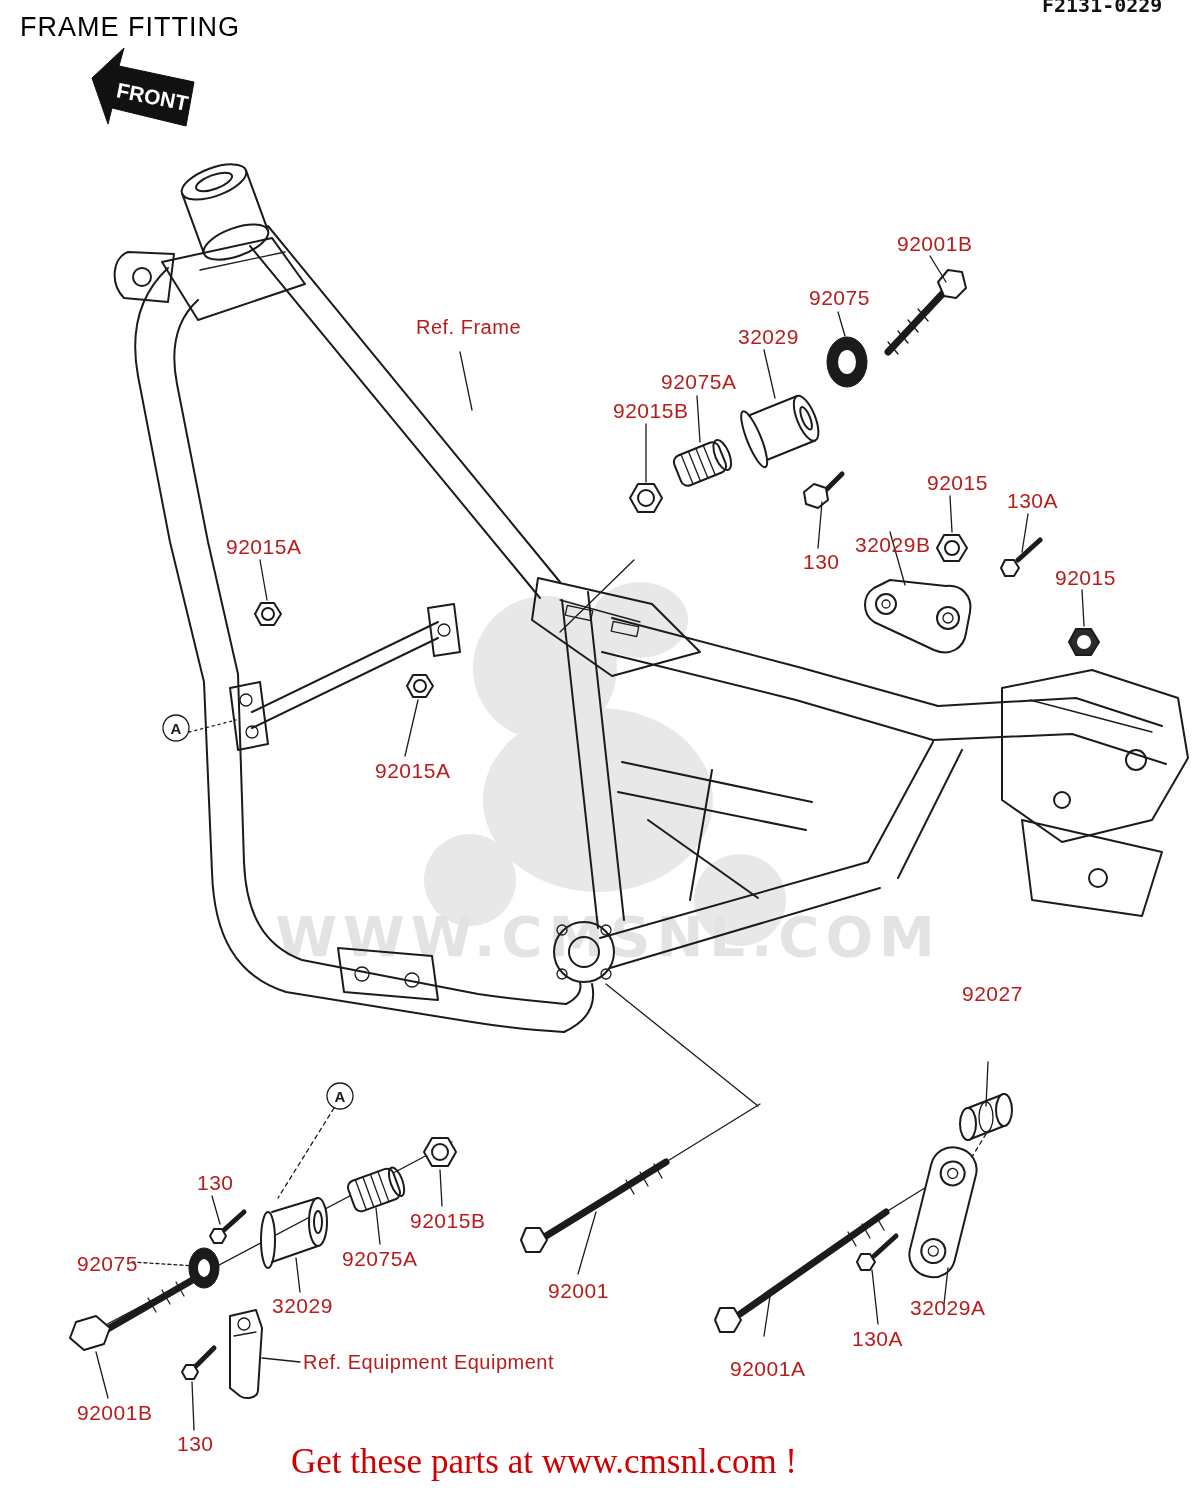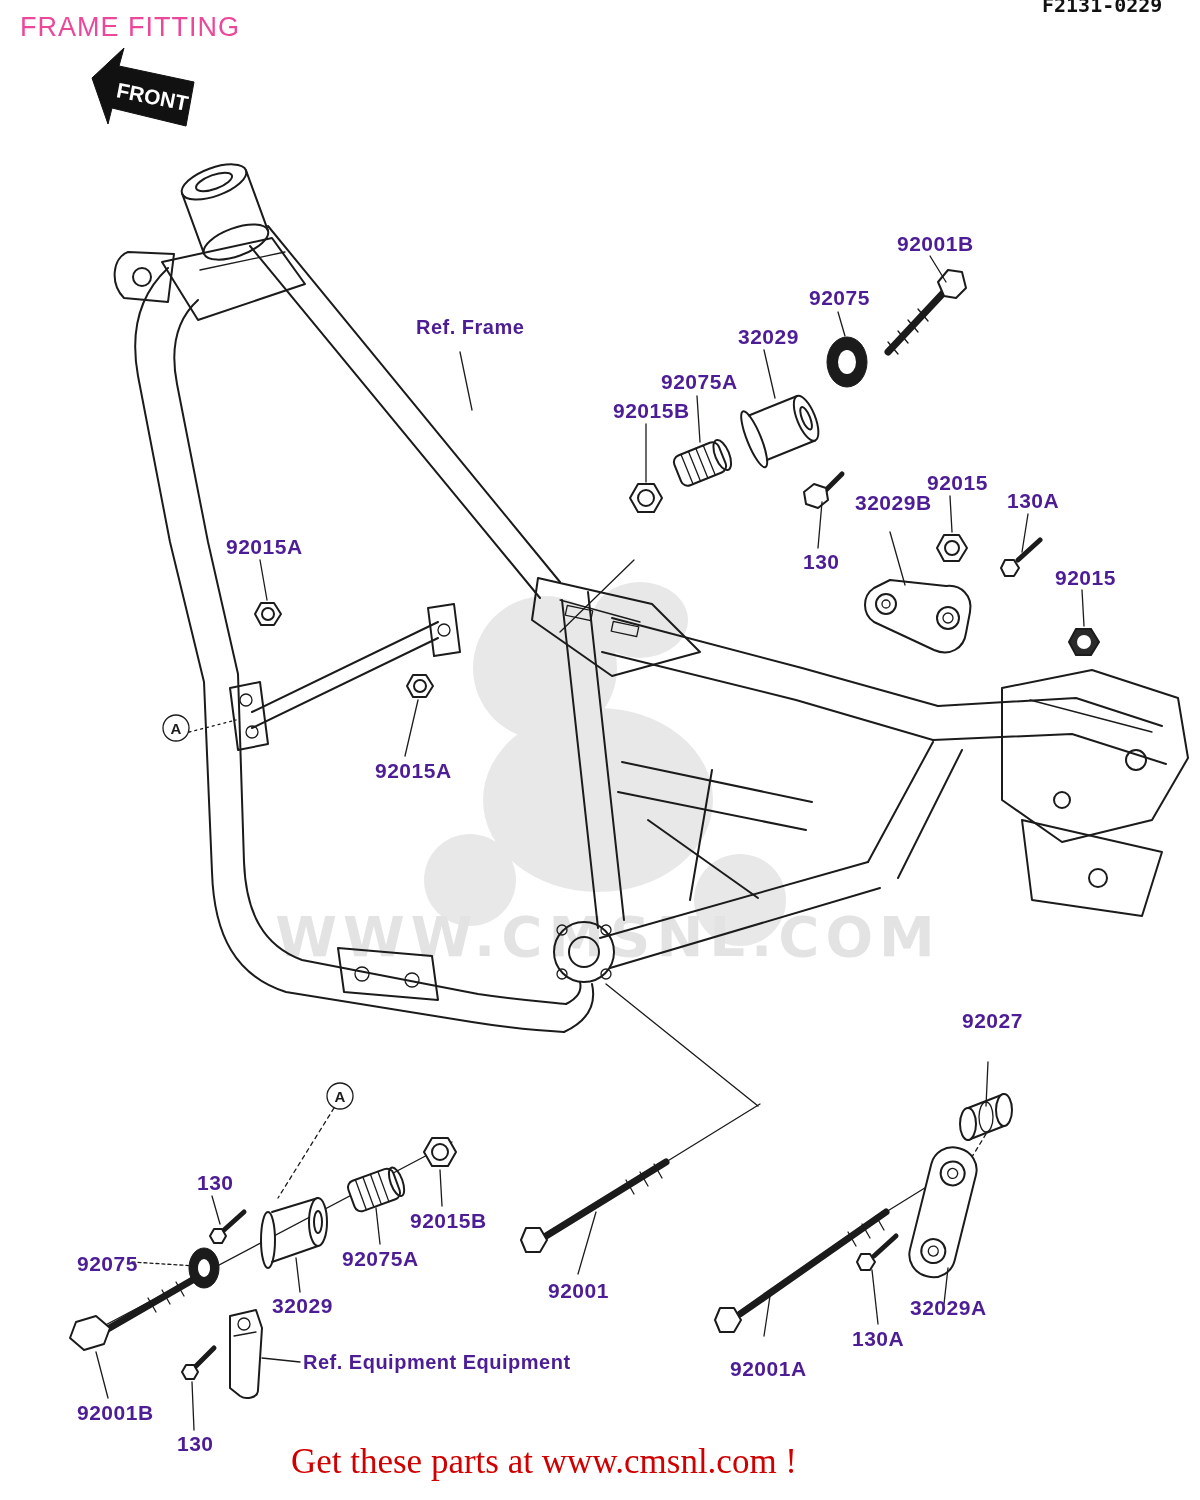--- a/index.html
+++ b/index.html
@@ -5,24 +5,24 @@
   html,body{margin:0;padding:0;background:#fff;}
   .page{position:relative;width:1200px;height:1500px;background:#ffffff;overflow:hidden;
         font-family:"Liberation Sans",sans-serif;}
   .diagram-svg{position:absolute;left:0;top:0;width:1200px;height:1500px;}
   .ln{fill:none;stroke:#1b1b1b;stroke-width:2;stroke-linejoin:round;stroke-linecap:round;}
   .thin{fill:none;stroke:#1b1b1b;stroke-width:1.3;stroke-linejoin:round;stroke-linecap:round;}
   .shaft{fill:none;stroke:#1b1b1b;stroke-width:7;stroke-linecap:round;}
   .shaft-s{fill:none;stroke:#1b1b1b;stroke-width:5;stroke-linecap:round;}
   .wfill{fill:#ffffff;stroke:#1b1b1b;stroke-width:2;stroke-linejoin:round;}
   .dfill{fill:#1b1b1b;stroke:#1b1b1b;stroke-width:1;}
-  .page-title{position:absolute;left:20px;top:12px;font-size:27px;color:#ec4899;letter-spacing:1px;}
+  .page-title{position:absolute;left:20px;top:12px;font-size:27px;color:#000000;letter-spacing:1px;}
   .doc-number{position:absolute;left:1042px;top:-7px;font-size:20px;font-weight:bold;color:#111;
               font-family:"DejaVu Sans Mono",monospace;}
-  .part-label{position:absolute;font-size:21px;font-weight:bold;color:#4c1d95;white-space:nowrap;
+  .part-label{position:absolute;font-size:21px;font-weight:normal;color:#b91c1c;white-space:nowrap;
               font-family:"Liberation Sans",sans-serif;letter-spacing:0.5px;}
   .ref-label{font-size:20px;}
   .footer-text{position:absolute;left:0;top:1442px;width:1088px;text-align:center;
                font-family:"Liberation Serif",serif;font-size:35px;color:#d10000;}
   .wm-text{font-family:"DejaVu Sans",sans-serif;font-weight:bold;}
 </style>
 </head>
 <body>
 
 <div class="page">
@@ -319,27 +319,27 @@
   <div class="page-title">FRAME FITTING</div>
   <div class="doc-number">F2131-0229</div>
 
   <div class="part-label ref-label" style="left:416px;top:316px">Ref. Frame</div>
   <div class="part-label" style="left:897px;top:232px">92001B</div>
   <div class="part-label" style="left:809px;top:286px">92075</div>
   <div class="part-label" style="left:738px;top:325px">32029</div>
   <div class="part-label" style="left:661px;top:370px">92075A</div>
   <div class="part-label" style="left:613px;top:399px">92015B</div>
   <div class="part-label" style="left:803px;top:550px">130</div>
-  <div class="part-label" style="left:855px;top:491px">32029B</div>
+  <div class="part-label" style="left:855px;top:533px">32029B</div>
   <div class="part-label" style="left:927px;top:471px">92015</div>
   <div class="part-label" style="left:1007px;top:489px">130A</div>
   <div class="part-label" style="left:1055px;top:566px">92015</div>
   <div class="part-label" style="left:226px;top:535px">92015A</div>
   <div class="part-label" style="left:375px;top:759px">92015A</div>
-  <div class="part-label" style="left:962px;top:1009px">92027</div>
+  <div class="part-label" style="left:962px;top:982px">92027</div>
   <div class="part-label" style="left:197px;top:1171px">130</div>
   <div class="part-label" style="left:410px;top:1209px">92015B</div>
   <div class="part-label" style="left:342px;top:1247px">92075A</div>
   <div class="part-label" style="left:77px;top:1252px">92075</div>
   <div class="part-label" style="left:272px;top:1294px">32029</div>
   <div class="part-label" style="left:548px;top:1279px">92001</div>
   <div class="part-label ref-label" style="left:303px;top:1351px">Ref. Equipment Equipment</div>
   <div class="part-label" style="left:77px;top:1401px">92001B</div>
   <div class="part-label" style="left:177px;top:1432px">130</div>
   <div class="part-label" style="left:730px;top:1357px">92001A</div>

